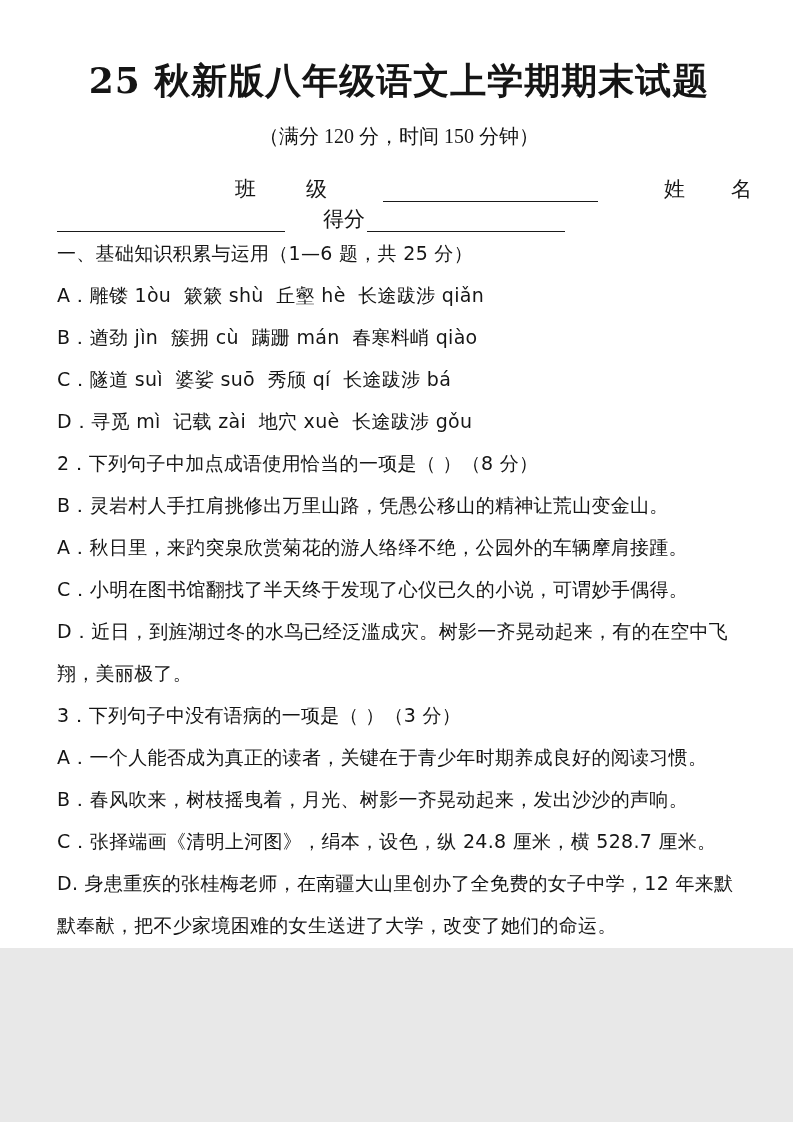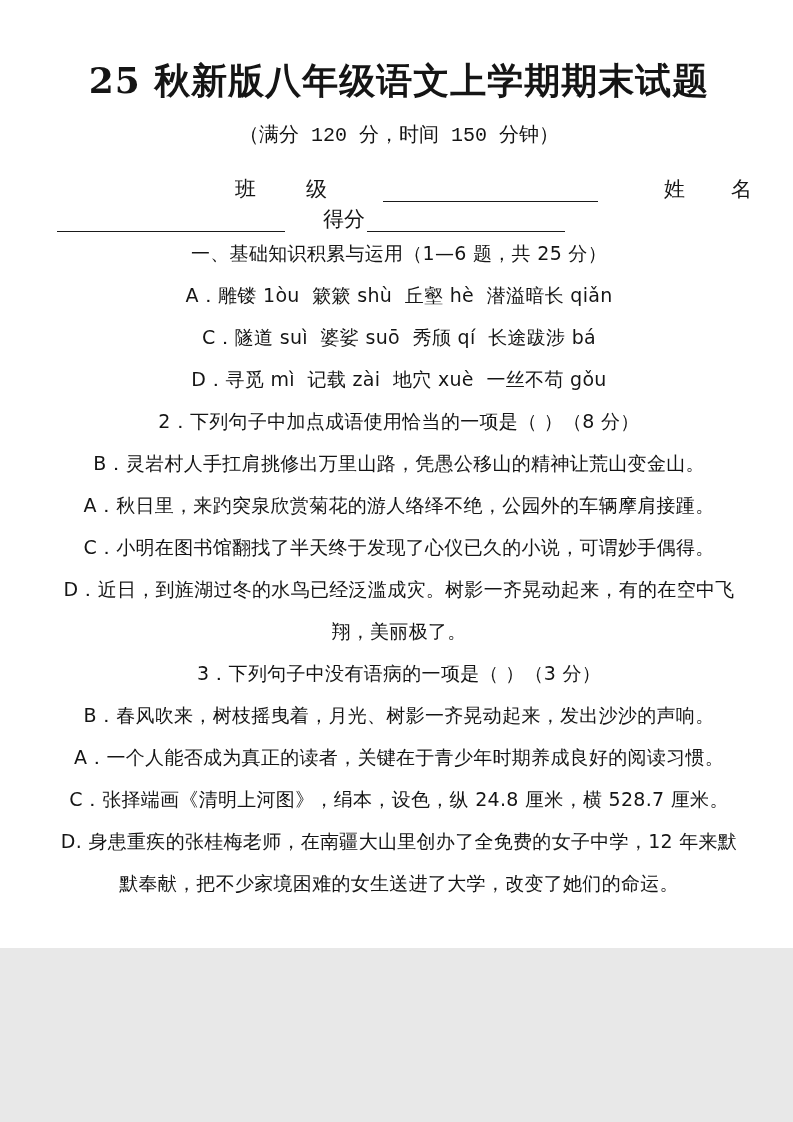--- a/index.html
+++ b/index.html
@@ -20,21 +20,21 @@
     font-family: "DejaVu Serif", "Liberation Serif", serif;
     font-weight: 700;
     font-size: 36px;
     line-height: 44px;
     text-align: center;
     letter-spacing: 1px;
     white-space: nowrap;
   }
   .subtitle {
     margin-top: 20px;
-    font-family: Liberation Mono, monospace;
+    font-family: Liberation Serif, serif;
     font-size: 20px;
     line-height: 28px;
     text-align: center;
   }
   
   .form-row {
     display: flex;
     align-items: flex-end;
     font-family: "DejaVu Serif", "Liberation Serif", serif;
     font-size: 21px;
@@ -53,21 +53,21 @@
   .ml66  { margin-left: 66px; }
   .ml56  { margin-left: 56px; }
   .ml50  { margin-left: 50px; }
   .ml46  { margin-left: 46px; }
   .ml38  { margin-left: 38px; }
   .ml2   { margin-left: 2px; }
   .w215  { width: 215px; }
   .w228  { width: 228px; }
   .w198  { width: 198px; }
   
-  .content { margin-top: 0; text-align: center; }
+  .content { margin-top: 0; }
   .content p {
     margin: 0;
     font-family: "DejaVu Sans", "Liberation Sans", sans-serif;
     font-size: 19px;
     line-height: 42px;
     letter-spacing: 0.3px;
     white-space: pre-wrap;
   }
 </style>
 </head>
@@ -89,31 +89,32 @@
 
   <div class="form-row row2">
     <span class="blank w228"></span>
     <span class="flabel ml38">得分</span>
     <span class="blank w198 ml2"></span>
   </div>
 
   <div class="content">
     <p>一、基础知识积累与运用（1—6 题，共 25 分）</p>
 
-    <p>A．雕镂 1òu  簌簌 shù  丘壑 hè  潜溢暗长 qiǎn</p>
+    <p>A．雕镂 1òu  簌簌 shù  丘壑 hè  长途跋涉 qiǎn</p>
+    <p>B．遒劲 jìn  簇拥 cù  蹒跚 mán  春寒料峭 qiào</p>
     <p>C．隧道 suì  婆娑 suō  秀颀 qí  长途跋涉 bá</p>
-    <p>D．寻觅 mì  记载 zài  地穴 xuè  一丝不苟 gǒu</p>
+    <p>D．寻觅 mì  记载 zài  地穴 xuè  长途跋涉 gǒu</p>
 
     <p>2．下列句子中加点成语使用恰当的一项是（ ）（8 分）</p>
     <p>B．灵岩村人手扛肩挑修出万里山路，凭愚公移山的精神让荒山变金山。</p>
     <p>A．秋日里，来趵突泉欣赏菊花的游人络绎不绝，公园外的车辆摩肩接踵。</p>
     <p>C．小明在图书馆翻找了半天终于发现了心仪已久的小说，可谓妙手偶得。</p>
     <p>D．近日，到旌湖过冬的水鸟已经泛滥成灾。树影一齐晃动起来，有的在空中飞翔，美丽极了。</p>
 
     <p>3．下列句子中没有语病的一项是（ ）（3 分）</p>
+    <p>A．一个人能否成为真正的读者，关键在于青少年时期养成良好的阅读习惯。</p>
     <p>B．春风吹来，树枝摇曳着，月光、树影一齐晃动起来，发出沙沙的声响。</p>
-    <p>A．一个人能否成为真正的读者，关键在于青少年时期养成良好的阅读习惯。</p>
     <p>C．张择端画《清明上河图》，绢本，设色，纵 24.8 厘米，横 528.7 厘米。</p>
     <p>D. 身患重疾的张桂梅老师，在南疆大山里创办了全免费的女子中学，12 年来默默奉献，把不少家境困难的女生送进了大学，改变了她们的命运。</p>
 
   </div>
 
 </div>
 
 </body></html>

